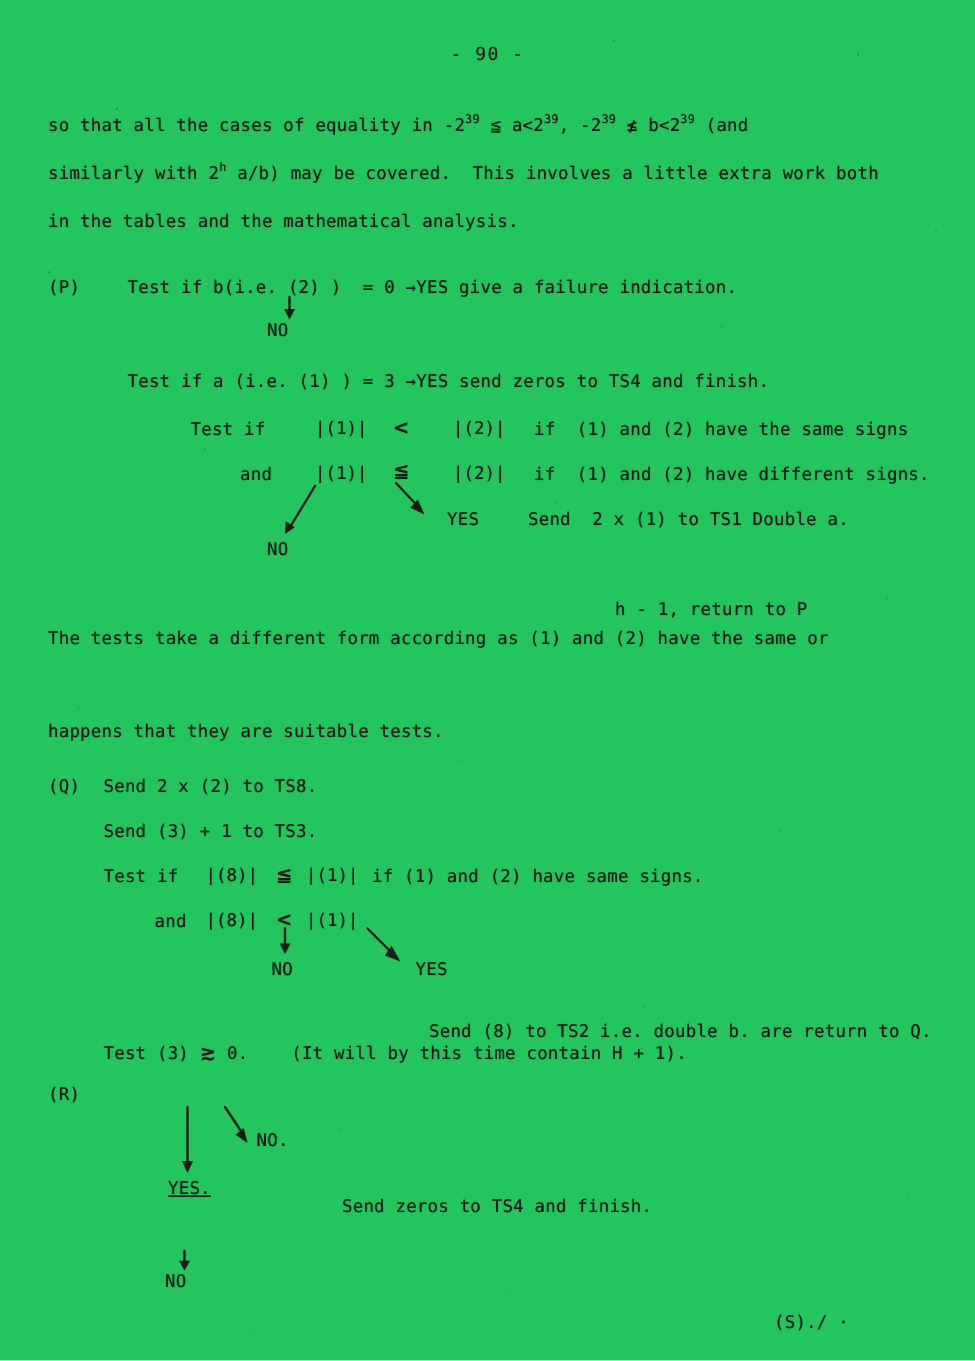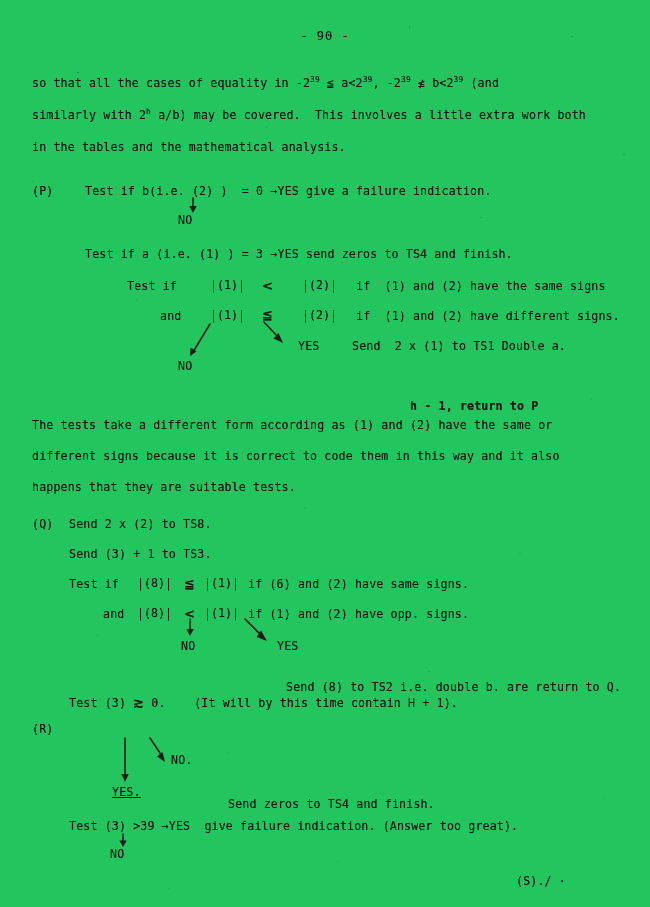--- a/index.html
+++ b/index.html
@@ -128,41 +128,39 @@
   </svg>
   <div class="t" style="left:178px; top:361px;">NO</div>
 
   <svg class="ann" style="left:262px; top:320px;" width="28" height="28">
     <line x1="2" y1="2" x2="17" y2="18"></line>
     <polygon points="21,23 11.5,18.5 16.5,13"></polygon>
   </svg>
 
   <div class="t" style="left:298px; top:341px;">YES</div>
   <div class="t" style="left:352px; top:341px;">Send  2 x (1) to TS1 Double a.</div>
-  <div class="t" style="left:410px; top:401px;font-weight:bold;">h - 1, return to P</div>
+  <div class="t" style="left:410px; top:401px;">h - 1, return to P</div>
 
   <div class="t" style="left:32px; top:420px;">The tests take a different form according as (1) and (2) have the same or</div>
-  <div class="t" style="left:32px; top:451px;">different signs because it is correct to code them in this way and it also</div>
   <div class="t" style="left:32px; top:482px;">happens that they are suitable tests.</div>
 
   <div class="t" style="left:32px; top:519px;">(Q)</div>
   <div class="t" style="left:69px; top:519px;">Send 2 x (2) to TS8.</div>
   <div class="t" style="left:69px; top:549px;">Send (3) + 1 to TS3.</div>
 
   <div class="t" style="left:69px; top:579px;">Test if</div>
   <div class="t bars" style="left:137px; top:578px;">|(8)|</div>
   <div class="t big-rel" style="left:184px; top:577px;">≦</div>
   <div class="t bars" style="left:204px; top:578px;">|(1)|</div>
-  <div class="t" style="left:248px; top:579px;">if (6) and (2) have same signs.</div>
+  <div class="t" style="left:248px; top:579px;">if (1) and (2) have same signs.</div>
 
   <div class="t" style="left:103px; top:609px;">and</div>
   <div class="t bars" style="left:137px; top:608px;">|(8)|</div>
   <div class="t big-rel" style="left:184px; top:607px;">&lt;</div>
   <div class="t bars" style="left:204px; top:608px;">|(1)|</div>
-  <div class="t" style="left:248px; top:609px;">if (1) and (2) have opp. signs.</div>
 
   <svg class="ann" style="left:183px; top:617px;" width="16" height="20">
     <line x1="7" y1="2" x2="7" y2="14"></line>
     <polygon points="7,19 3.3,12 10.7,12"></polygon>
   </svg>
   <div class="t" style="left:181px; top:641px;">NO</div>
 
   <svg class="ann" style="left:243px; top:617px;" width="32" height="30">
     <line x1="2" y1="2" x2="19" y2="19"></line>
     <polygon points="24,24 13.5,20 18,13.5"></polygon>
@@ -182,21 +180,20 @@
   <svg class="ann" style="left:148px; top:736px;" width="24" height="32">
     <line x1="2" y1="2" x2="14" y2="20"></line>
     <polygon points="17,26 9,20.5 14.5,16"></polygon>
   </svg>
 
   <div class="t" style="left:171px; top:755px;">NO.</div>
   <div class="t" style="left:228px; top:799px;">Send zeros to TS4 and finish.</div>
 
   <div class="t" style="left:112px; top:787px;text-decoration:underline;">YES.</div>
 
-  <div class="t" style="left:69px; top:821px;">Test (3) &gt;39 →YES  give failure indication. (Answer too great).</div>
 
   <svg class="ann" style="left:116px; top:832px;" width="16" height="16">
     <line x1="7" y1="2" x2="7" y2="10"></line>
     <polygon points="7,15 3.3,8.5 10.7,8.5"></polygon>
   </svg>
   <div class="t" style="left:110px; top:849px;">NO</div>
 
   <div class="t" style="left:516px; top:876px;">(S)./ ·</div>
 
 </div>

